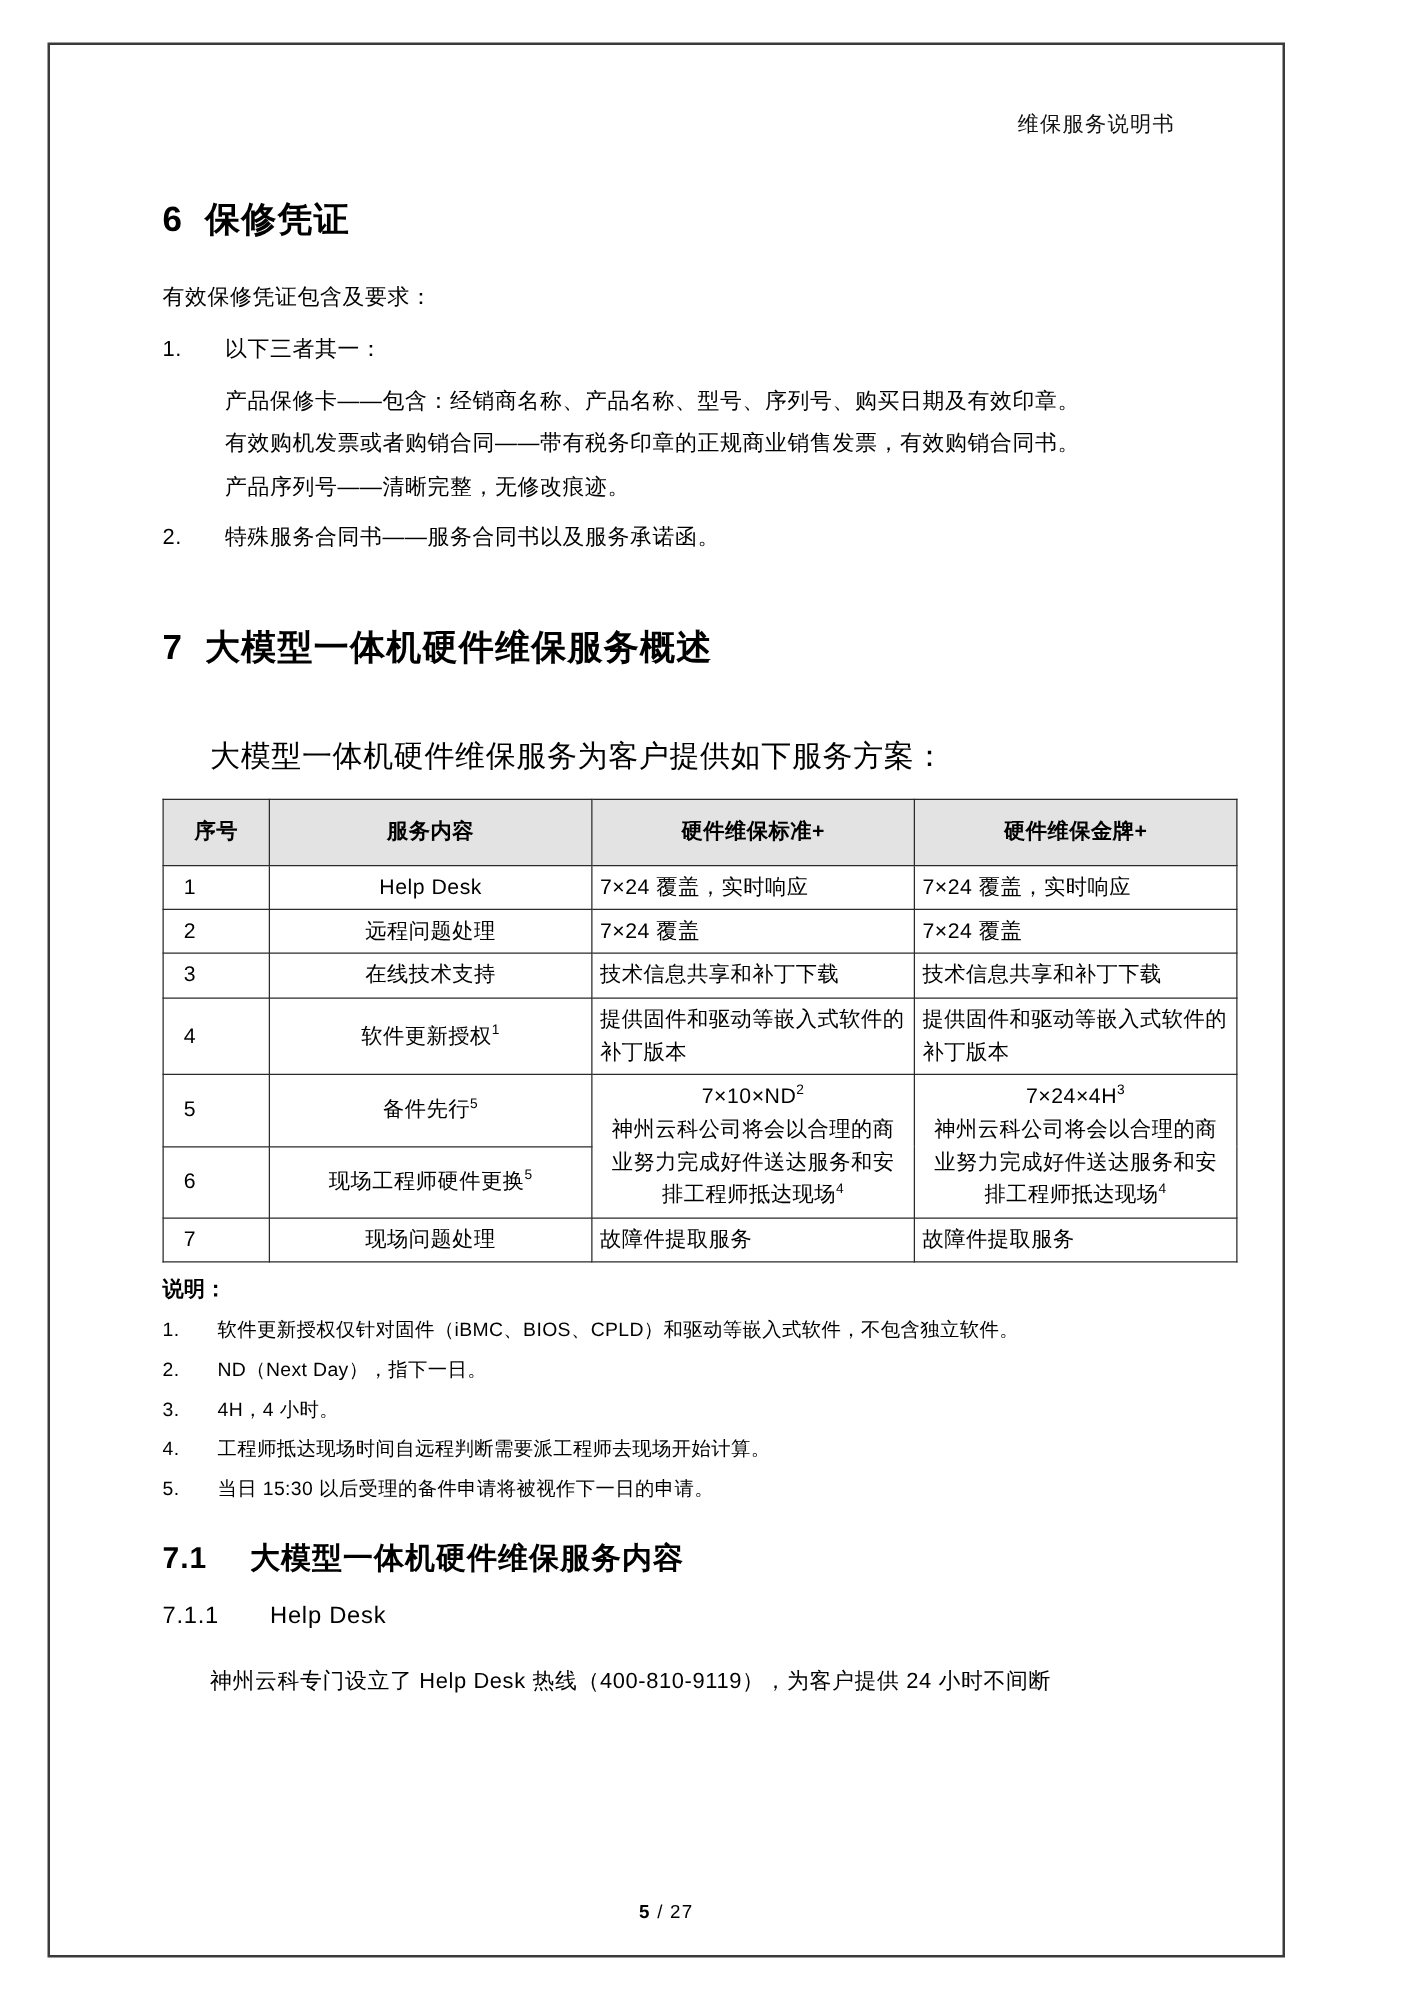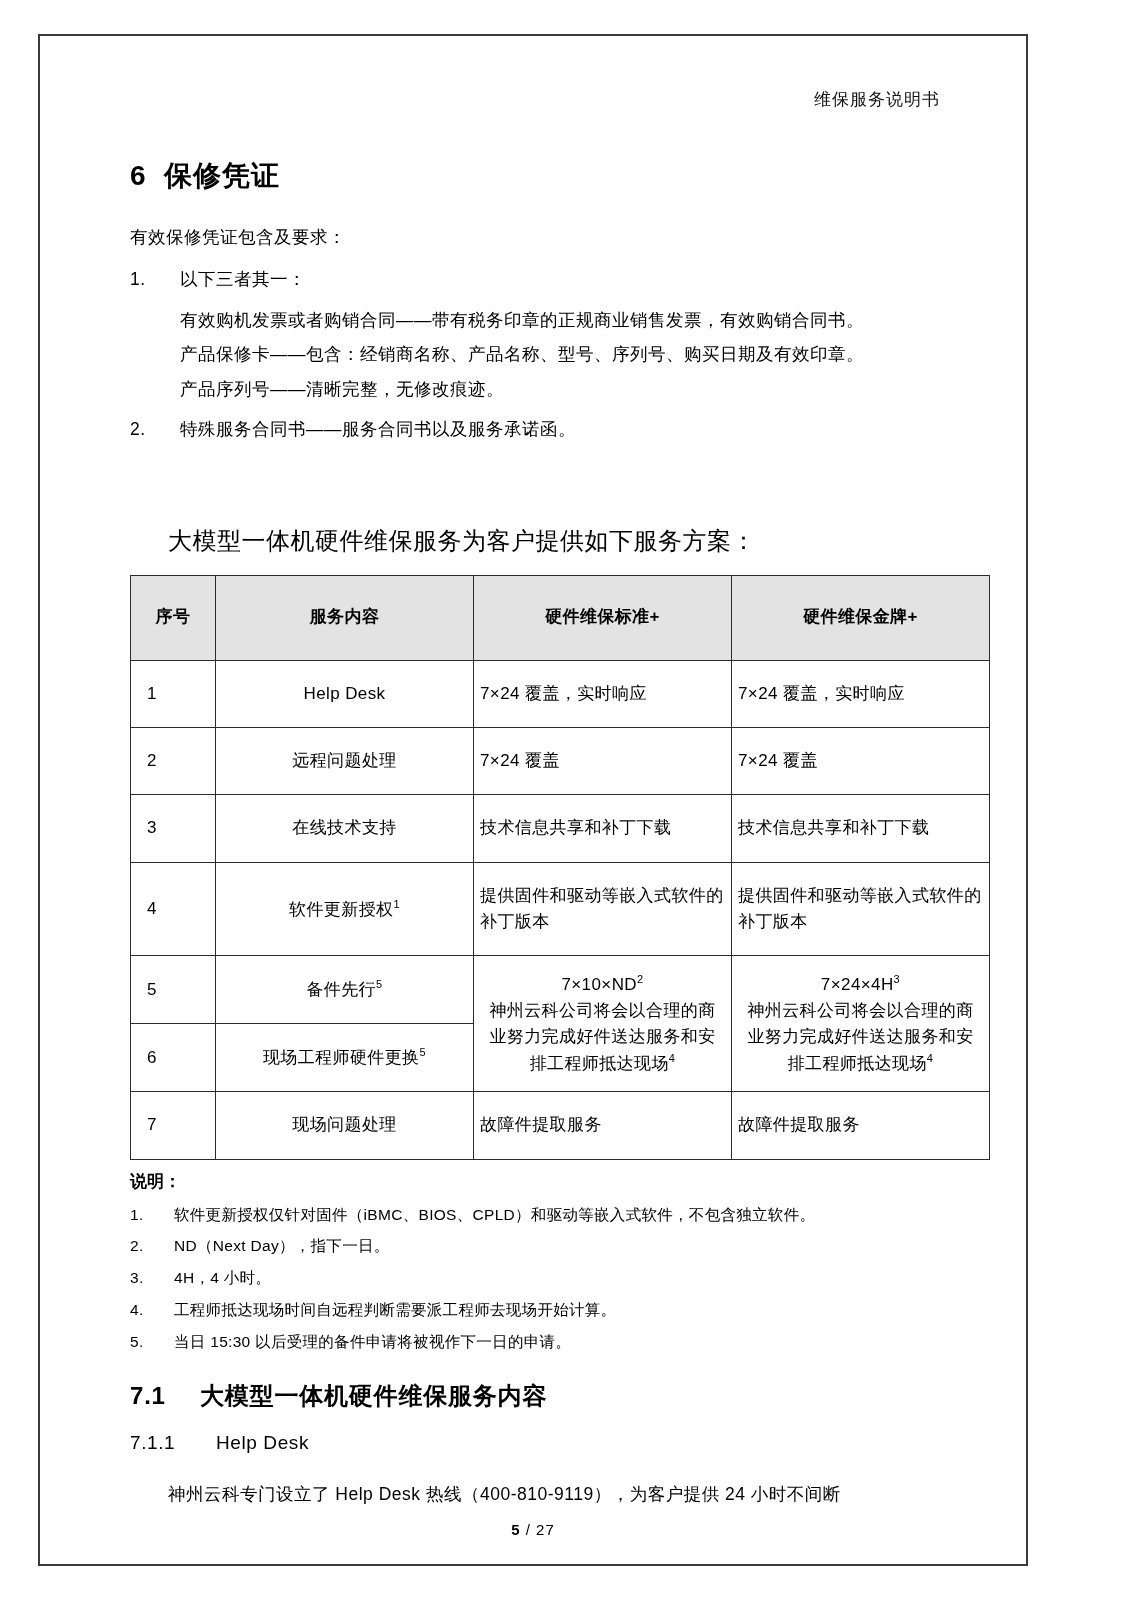--- a/index.html
+++ b/index.html
@@ -87,21 +87,21 @@
   }
   table.svc {
     border-collapse: collapse;
     margin: 0 0 0 18px;
     width: 860px;
     table-layout: fixed;
   }
   table.svc th, table.svc td {
     border: 1px solid #2b2b2b;
     font-size: 17px;
-    padding: 20px 6px;
+    padding: 4px 6px;
     vertical-align: middle;
     letter-spacing: 0.4px;
     line-height: 1.55;
   }
   table.svc thead th {
     background: #e3e3e3;
     font-weight: bold;
     text-align: center;
     height: 44px;
   }
@@ -192,34 +192,37 @@
     <p class="para">有效保修凭证包含及要求：</p>
 
     <ol class="lst">
       <li>
         <span class="marker">1.</span>
         <span>以下三者其一：</span>
       </li>
     </ol>
 
     <div class="sub-block">
+      <div>产品保修卡——包含：经销商名称、产品名称、型号、序列号、购买日期及有效印章。</div>
       <div>有效购机发票或者购销合同——带有税务印章的正规商业销售发票，有效购销合同书。</div>
-      <div>产品保修卡——包含：经销商名称、产品名称、型号、序列号、购买日期及有效印章。</div>
       <div>产品序列号——清晰完整，无修改痕迹。</div>
     </div>
 
     <ol class="lst">
       <li>
         <span class="marker">2.</span>
         <span>特殊服务合同书——服务合同书以及服务承诺函。</span>
       </li>
     </ol>
 
     <div class="gap-lg"></div>
 
+    <h1 class="sec">
+      <span class="num">7</span><span>大模型一体机硬件维保服务概述</span>
+    </h1>
 
     <div class="gap-md"></div>
 
     <div class="intro-table">大模型一体机硬件维保服务为客户提供如下服务方案：</div>
 
     <table class="svc">
       <thead>
         <tr>
           <th class="idx">序号</th>
           <th>服务内容</th>

